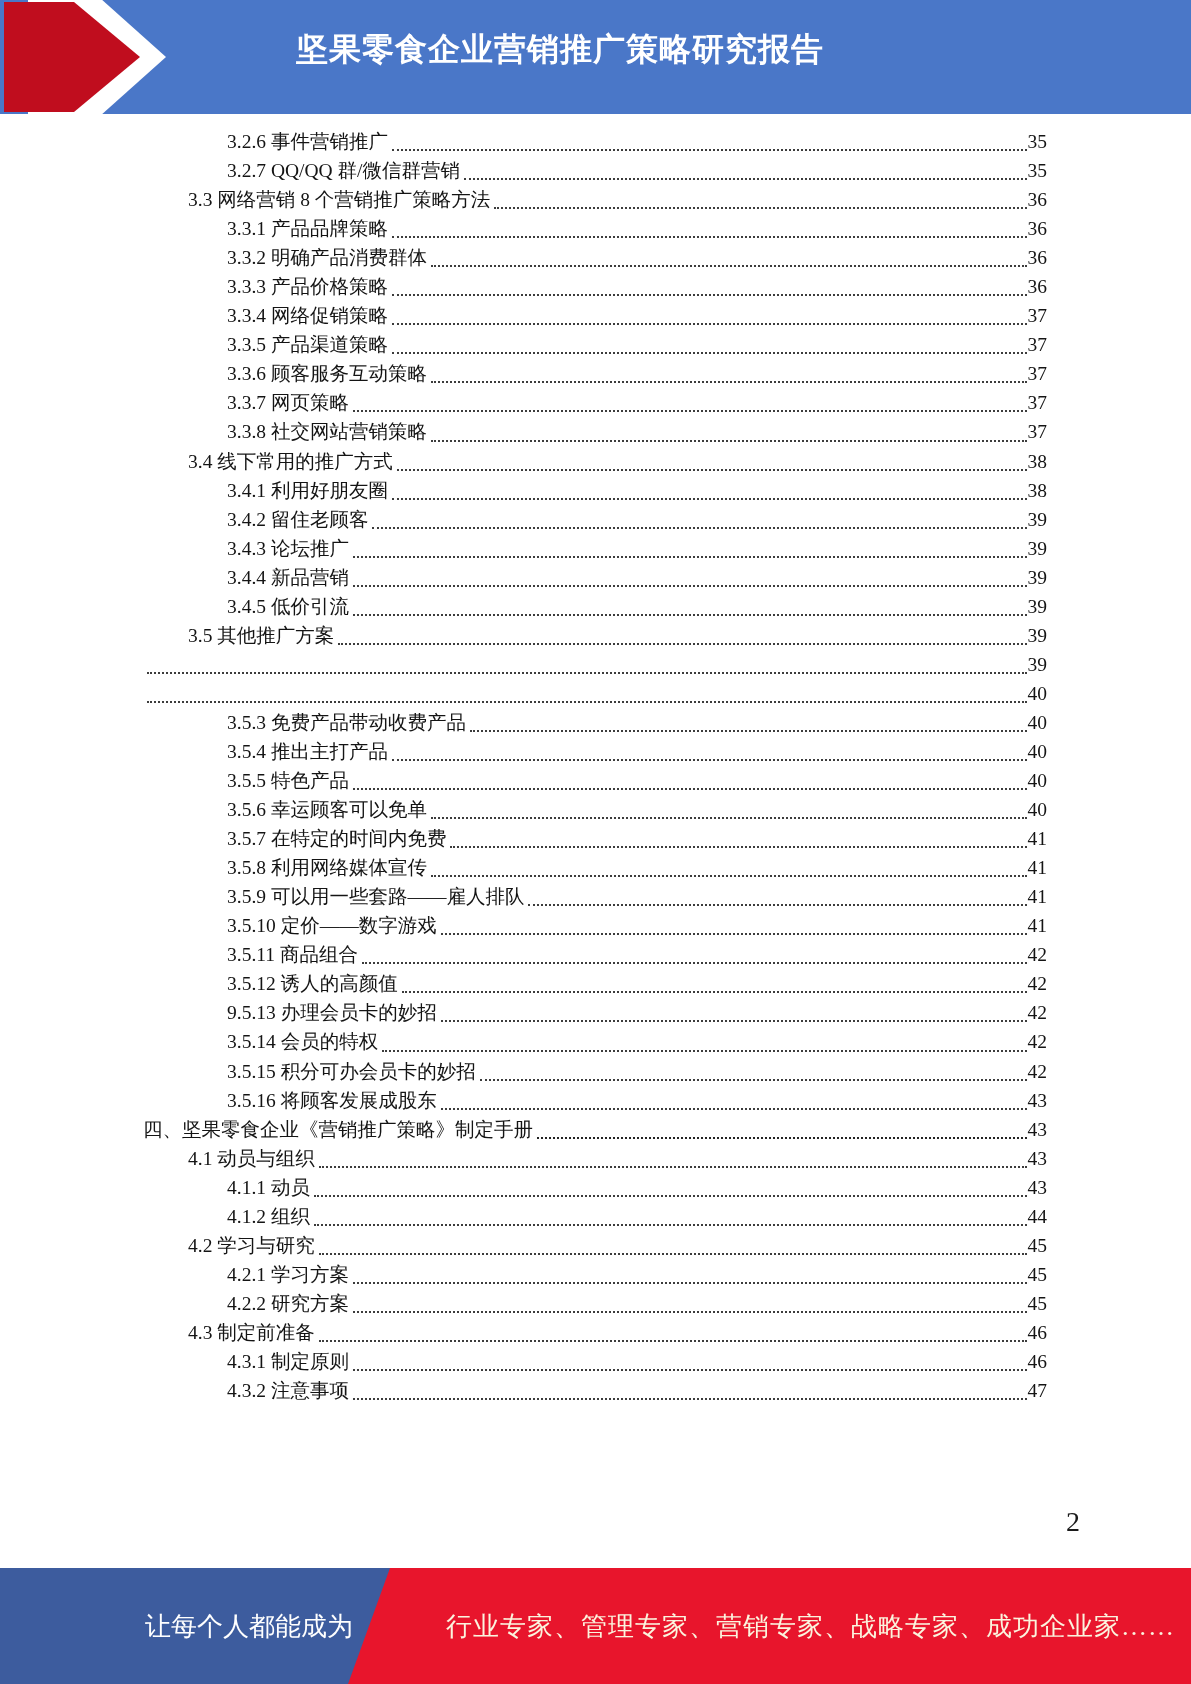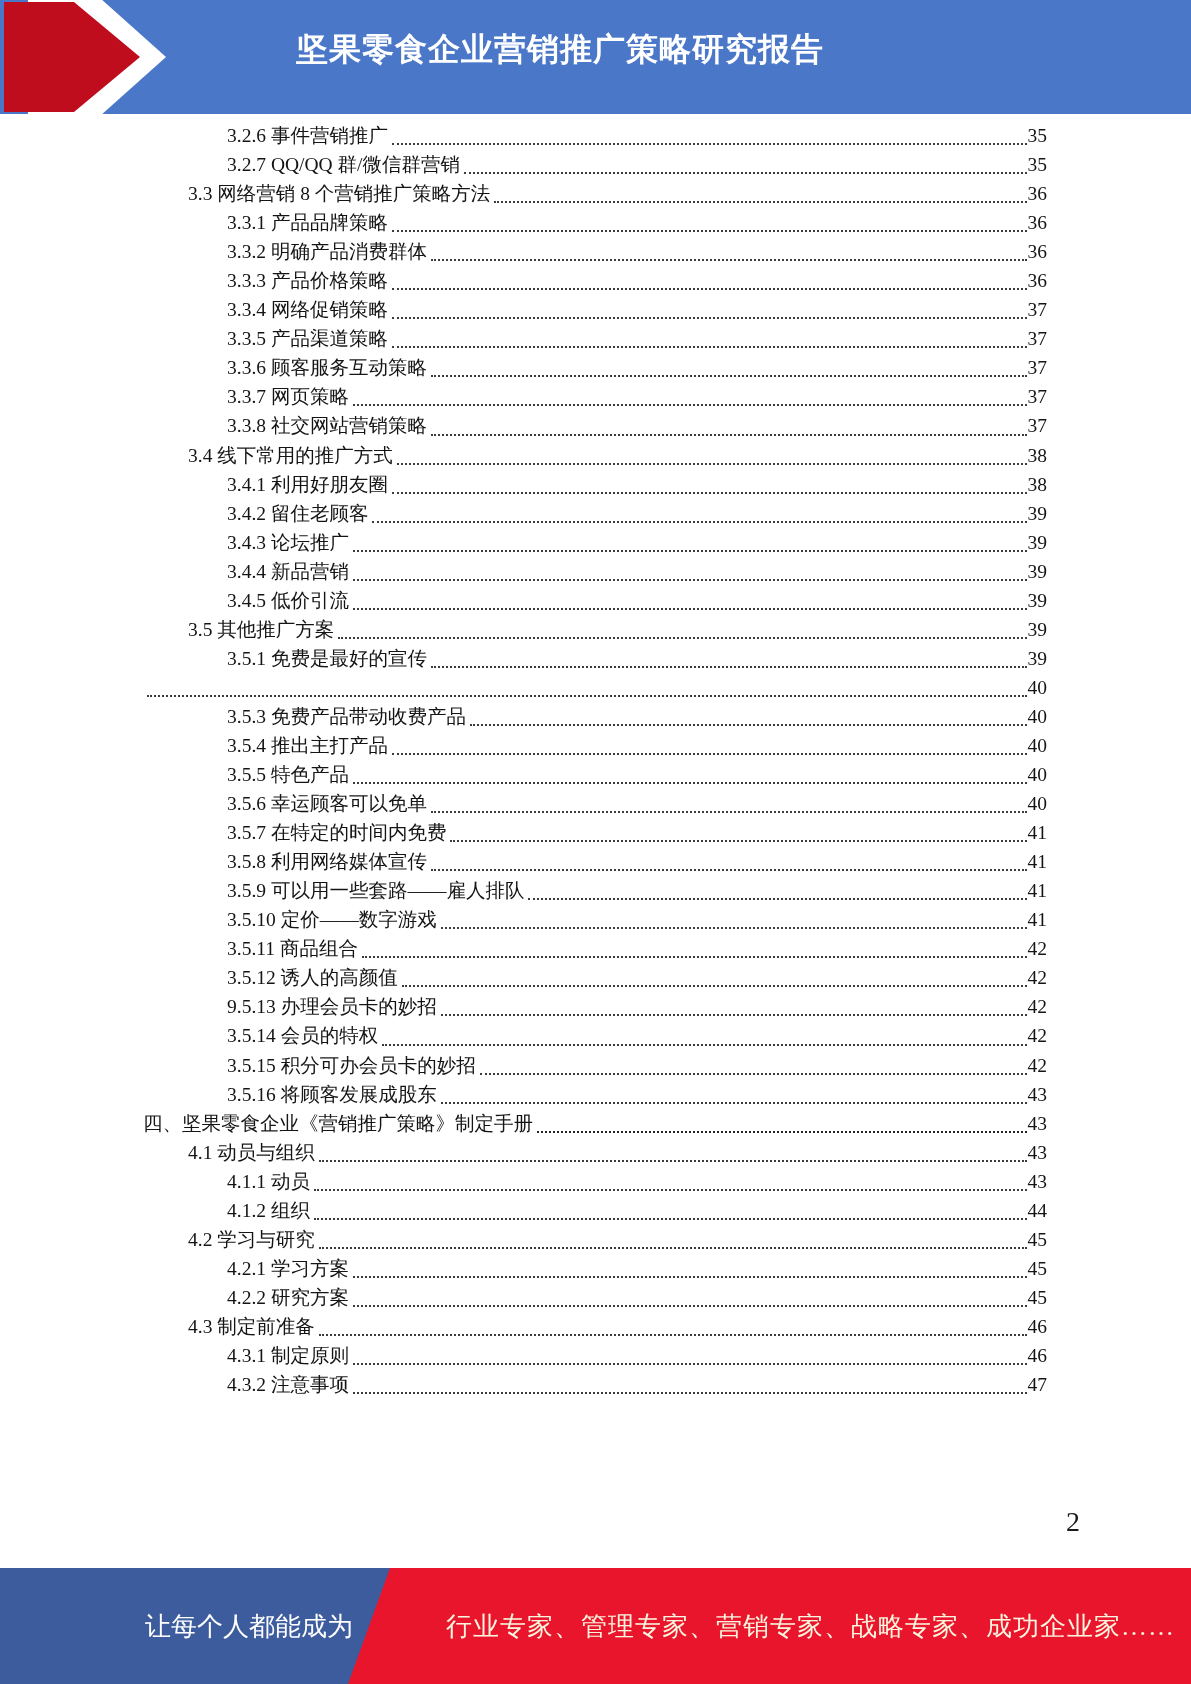--- a/index.html
+++ b/index.html
@@ -23,21 +23,21 @@
   .header-arrow{position:absolute;top:0;left:0;}
   .arrow-white{fill:#ffffff;}
   .arrow-red{fill:var(--header-red);}
   .doc-title{
     position:absolute;top:28px;left:0;width:1120px;text-align:center;
     font-family:"Liberation Sans",sans-serif;font-weight:bold;font-size:32px;
     letter-spacing:1px;color:var(--title-color);white-space:nowrap;
   }
 
   
-  .toc{position:absolute;left:143px;top:121px;width:904px;}
+  .toc{position:absolute;left:143px;top:127px;width:904px;}
   .toc-row{
     display:flex;align-items:baseline;height:29.05px;
     font-size:19.5px;line-height:29.05px;white-space:nowrap;color:var(--toc-text);
   }
   .toc-row.lvl1{font-weight:normal;justify-content:space-between;}
   .toc-row.lvl2 .toc-label{padding-left:45px;}
   .toc-row.lvl3 .toc-label{padding-left:84px;}
   .toc-label{flex:0 0 auto;}
   .leader{
     flex:1 1 auto;min-width:12px;
@@ -167,21 +167,20 @@
         <span class="toc-label">3.4.5 低价引流</span>
         <span class="leader"></span>
         <span class="pageno">39</span>
       </div>
       <div class="toc-row lvl2">
         <span class="toc-label">3.5 其他推广方案</span>
         <span class="leader"></span>
         <span class="pageno">39</span>
       </div>
       <div class="toc-row lvl3">
-        <span class="toc-label">3.5.1 免费是最好的宣传</span>
         <span class="leader"></span>
         <span class="pageno">39</span>
       </div>
       <div class="toc-row lvl3">
         <span class="leader"></span>
         <span class="pageno">40</span>
       </div>
       <div class="toc-row lvl3">
         <span class="toc-label">3.5.3 免费产品带动收费产品</span>
         <span class="leader"></span>

